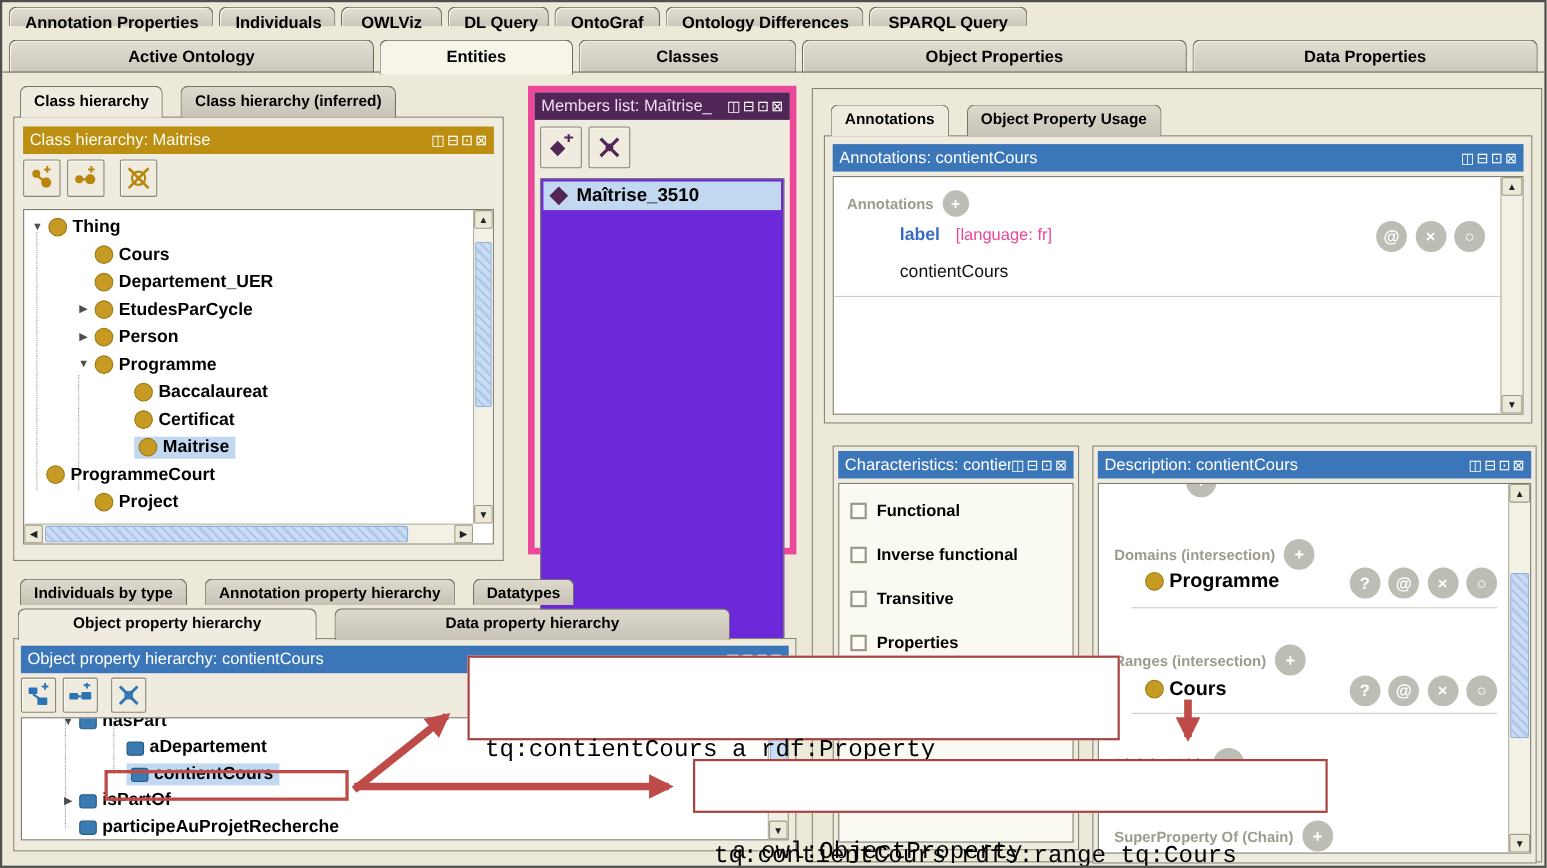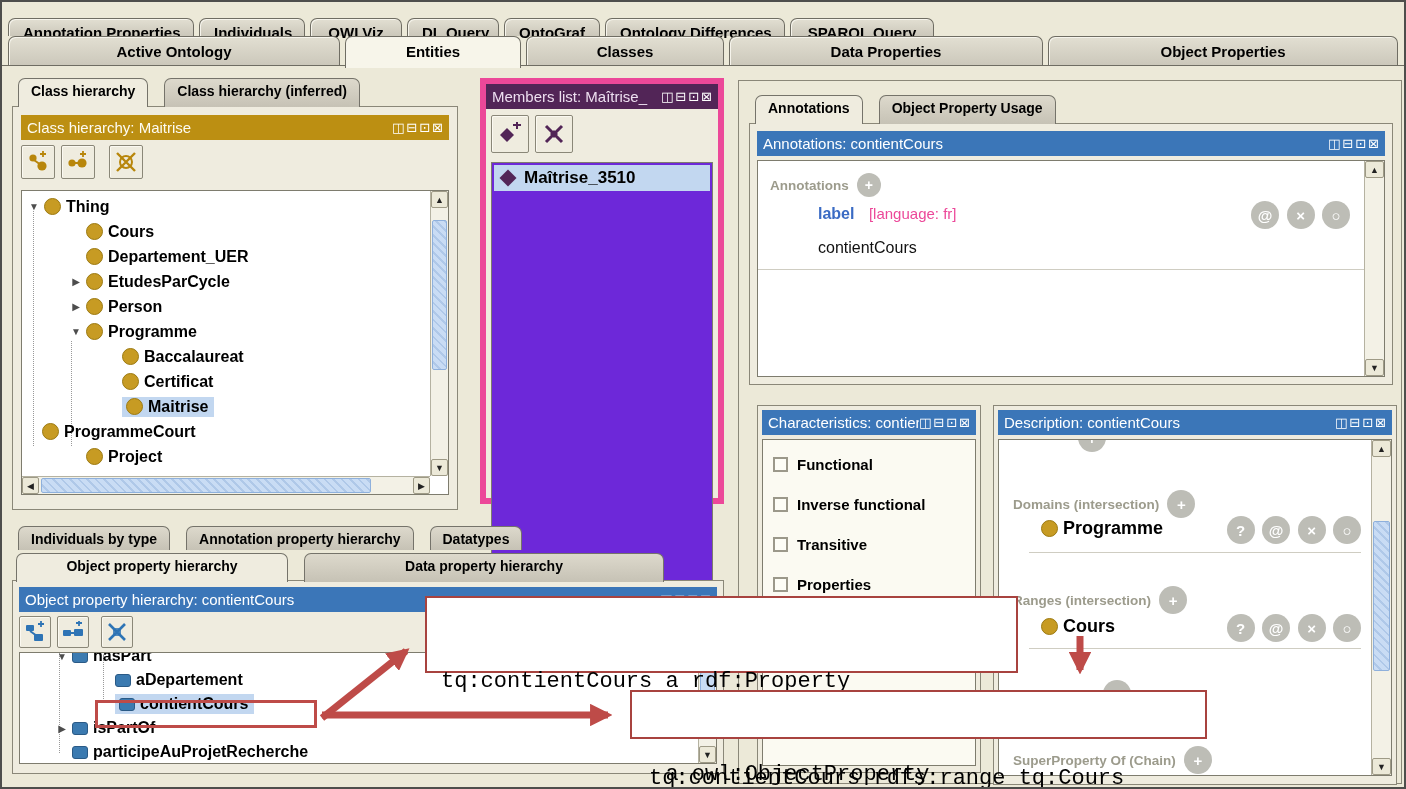--- a/index.html
+++ b/index.html
@@ -3,21 +3,21 @@
 <meta charset="utf-8">
 <style>
   html,body{margin:0;padding:0;background:#888;}
   *{box-sizing:border-box;}
   #canvas{position:relative;width:1406px;height:789px;background:#ECE9D8;
     border:2px solid #4E4E4C;overflow:hidden;
     font-family:"Liberation Sans","DejaVu Sans",sans-serif;color:#000;}
 
   
   .tabrow{position:absolute;display:flex;gap:5px;}
-  .tr1{left:6px;top:4px;height:18px;margin-top:12px;}
+  .tr1{left:6px;top:4px;height:18px;}
   .tr2{left:6px;top:34px;height:30px;}
   .xtab{background:linear-gradient(#E2DfD2,#CBC7BA);border:1px solid #6F6D63;border-bottom:none;
     border-radius:7px 7px 0 0;padding:5px 14px 4px;font-size:15px;font-weight:600;white-space:nowrap;
     box-shadow:inset 1px 1px 0 #F6F4EC;cursor:default;}
   .tr2 .xtab{text-align:center;padding-top:6px;}
   .xtab.sel{background:#F7F5EA;position:relative;z-index:3;height:32px;}
   .tabsep{position:absolute;left:0;right:0;top:63px;height:1px;background:#6F6D63;}
 
   
   .group{position:absolute;}
@@ -102,22 +102,22 @@
     <div class="xtab" style="width:92px;text-align:center">OWLViz</div>
     <div class="xtab" style="width:92px;text-align:center">DL Query</div>
     <div class="xtab" style="width:96px;text-align:center">OntoGraf</div>
     <div class="xtab" style="width:180px;text-align:center">Ontology Differences</div>
     <div class="xtab" style="width:144px;text-align:center">SPARQL Query</div>
   </div>
   <div class="tabrow tr2">
     <div class="xtab" style="width:332px">Active Ontology</div>
     <div class="xtab sel" style="width:176px">Entities</div>
     <div class="xtab" style="width:198px">Classes</div>
+    <div class="xtab" style="width:350px">Object Properties</div>
     <div class="xtab" style="width:314px">Data Properties</div>
-    <div class="xtab" style="width:350px">Object Properties</div>
   </div>
   <div class="tabsep"></div>
 
   <div class="group" style="left:10px;top:76px;width:446px;height:432px">
     <div class="minitabs">
       <div class="mtab sel">Class hierarchy</div>
       <div class="mtab">Class hierarchy (inferred)</div>
     </div>
     <div class="frame" style="top:28px;padding:8px">
       <div class="phead gold">

